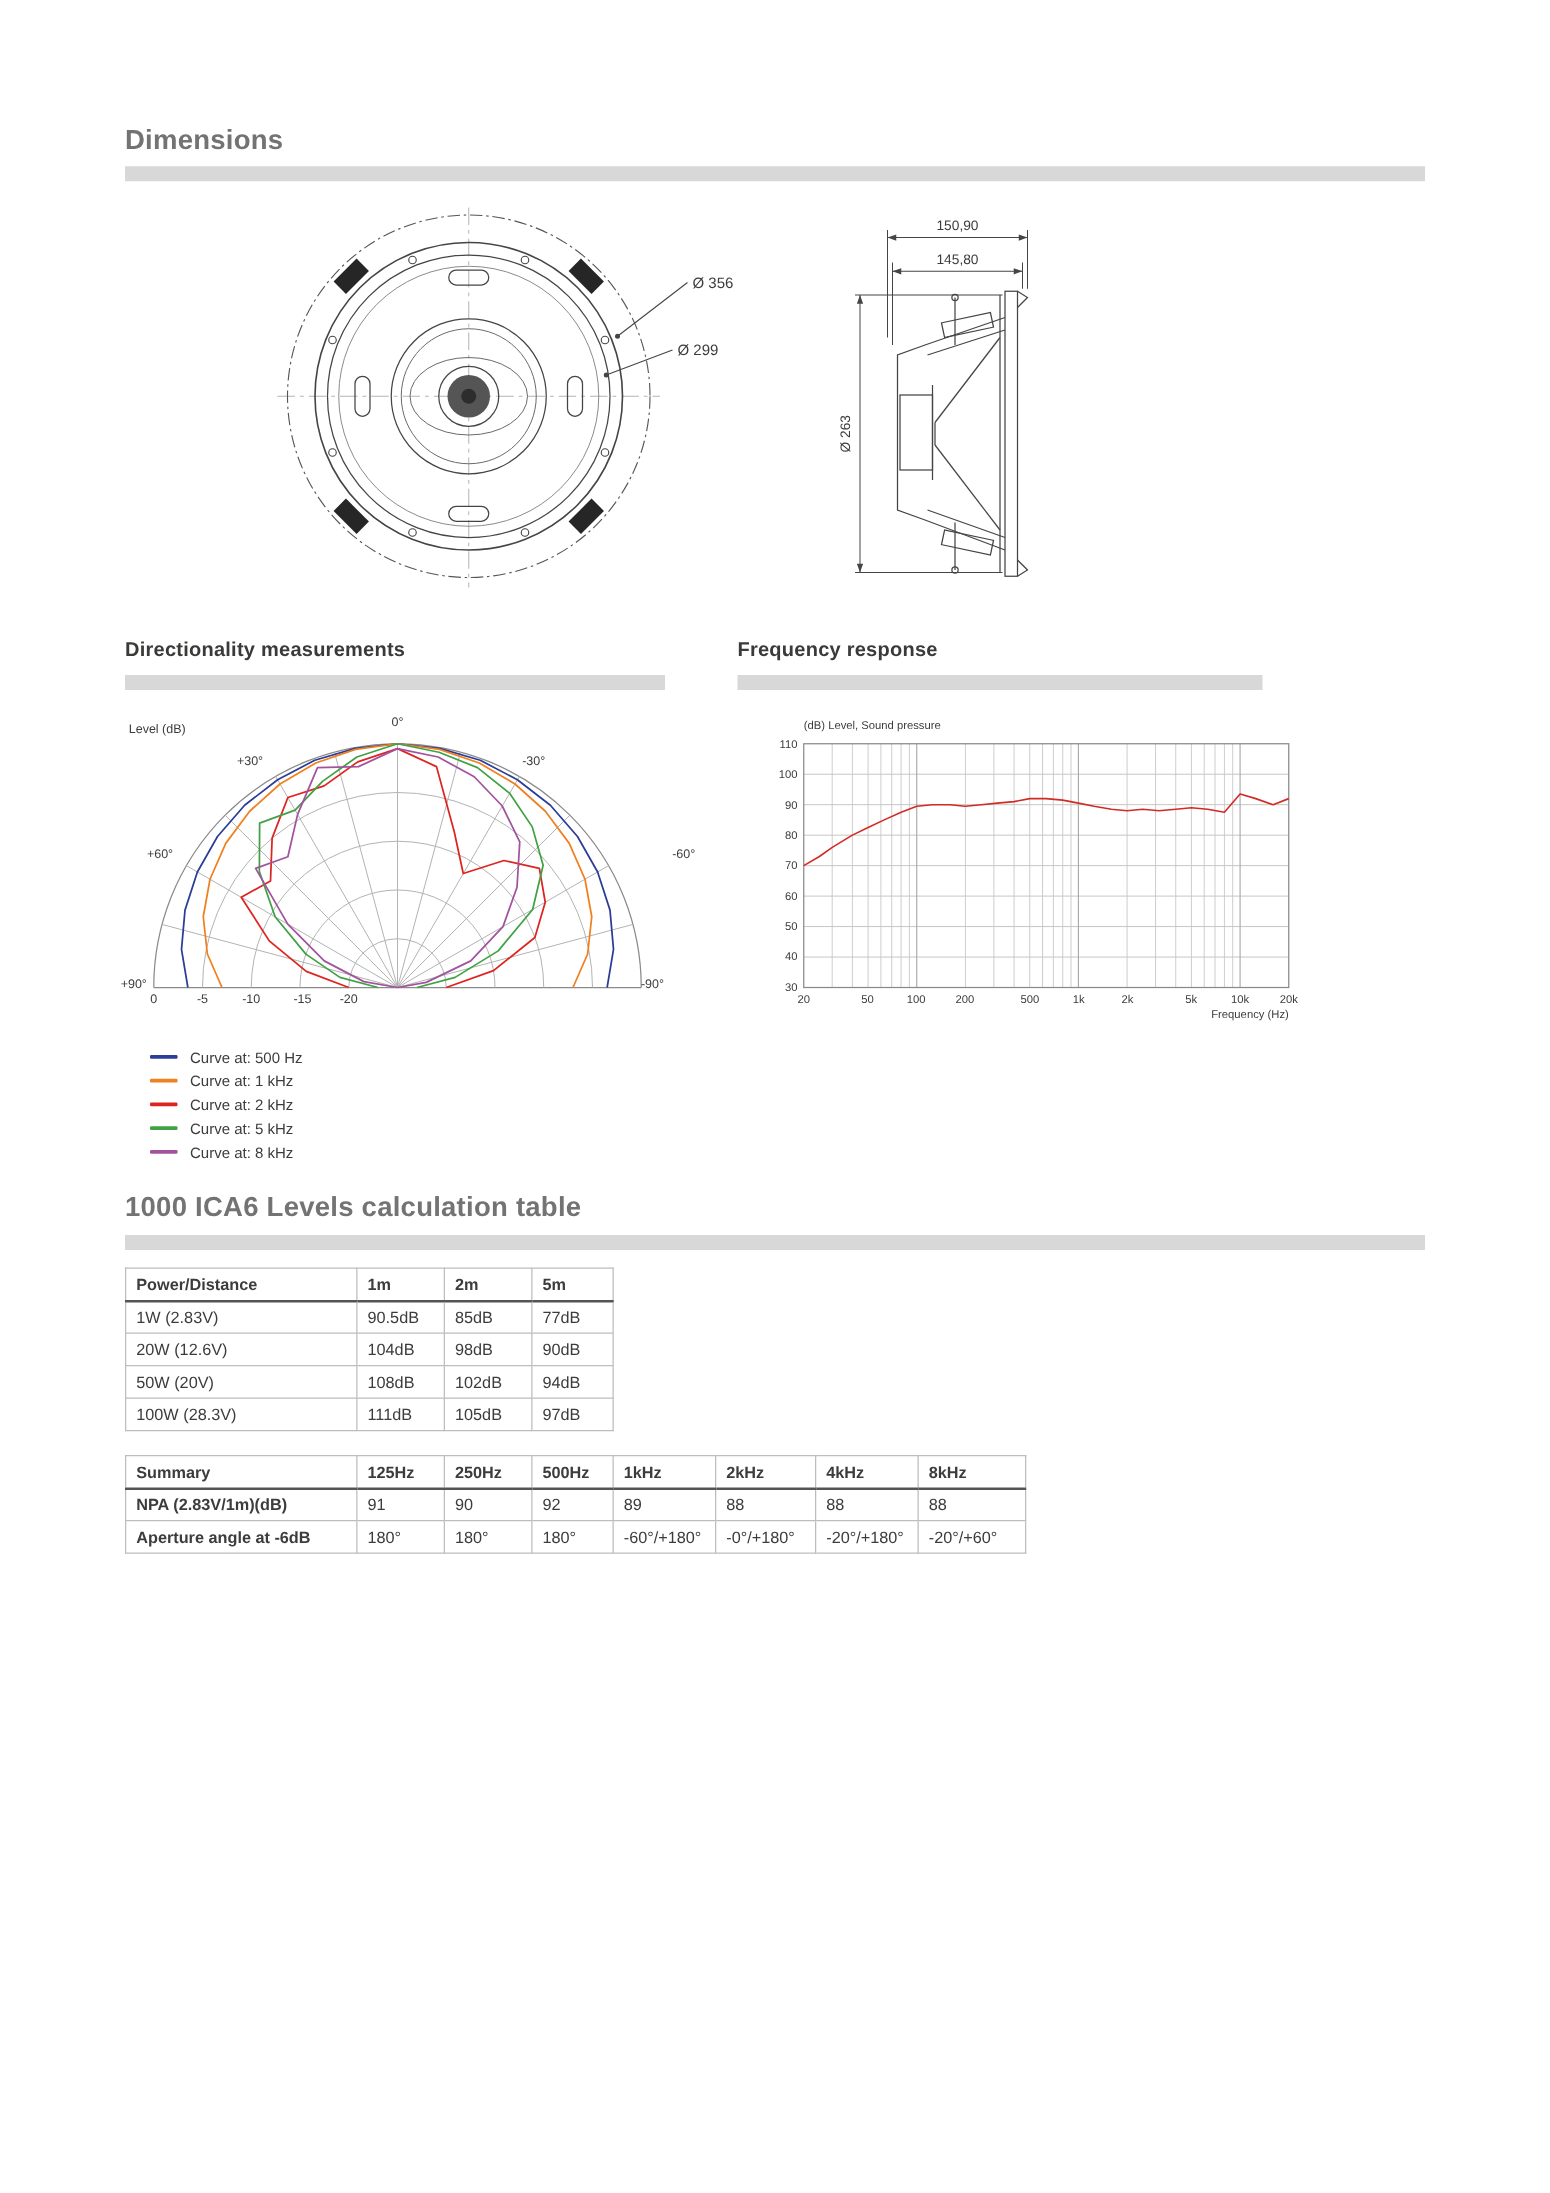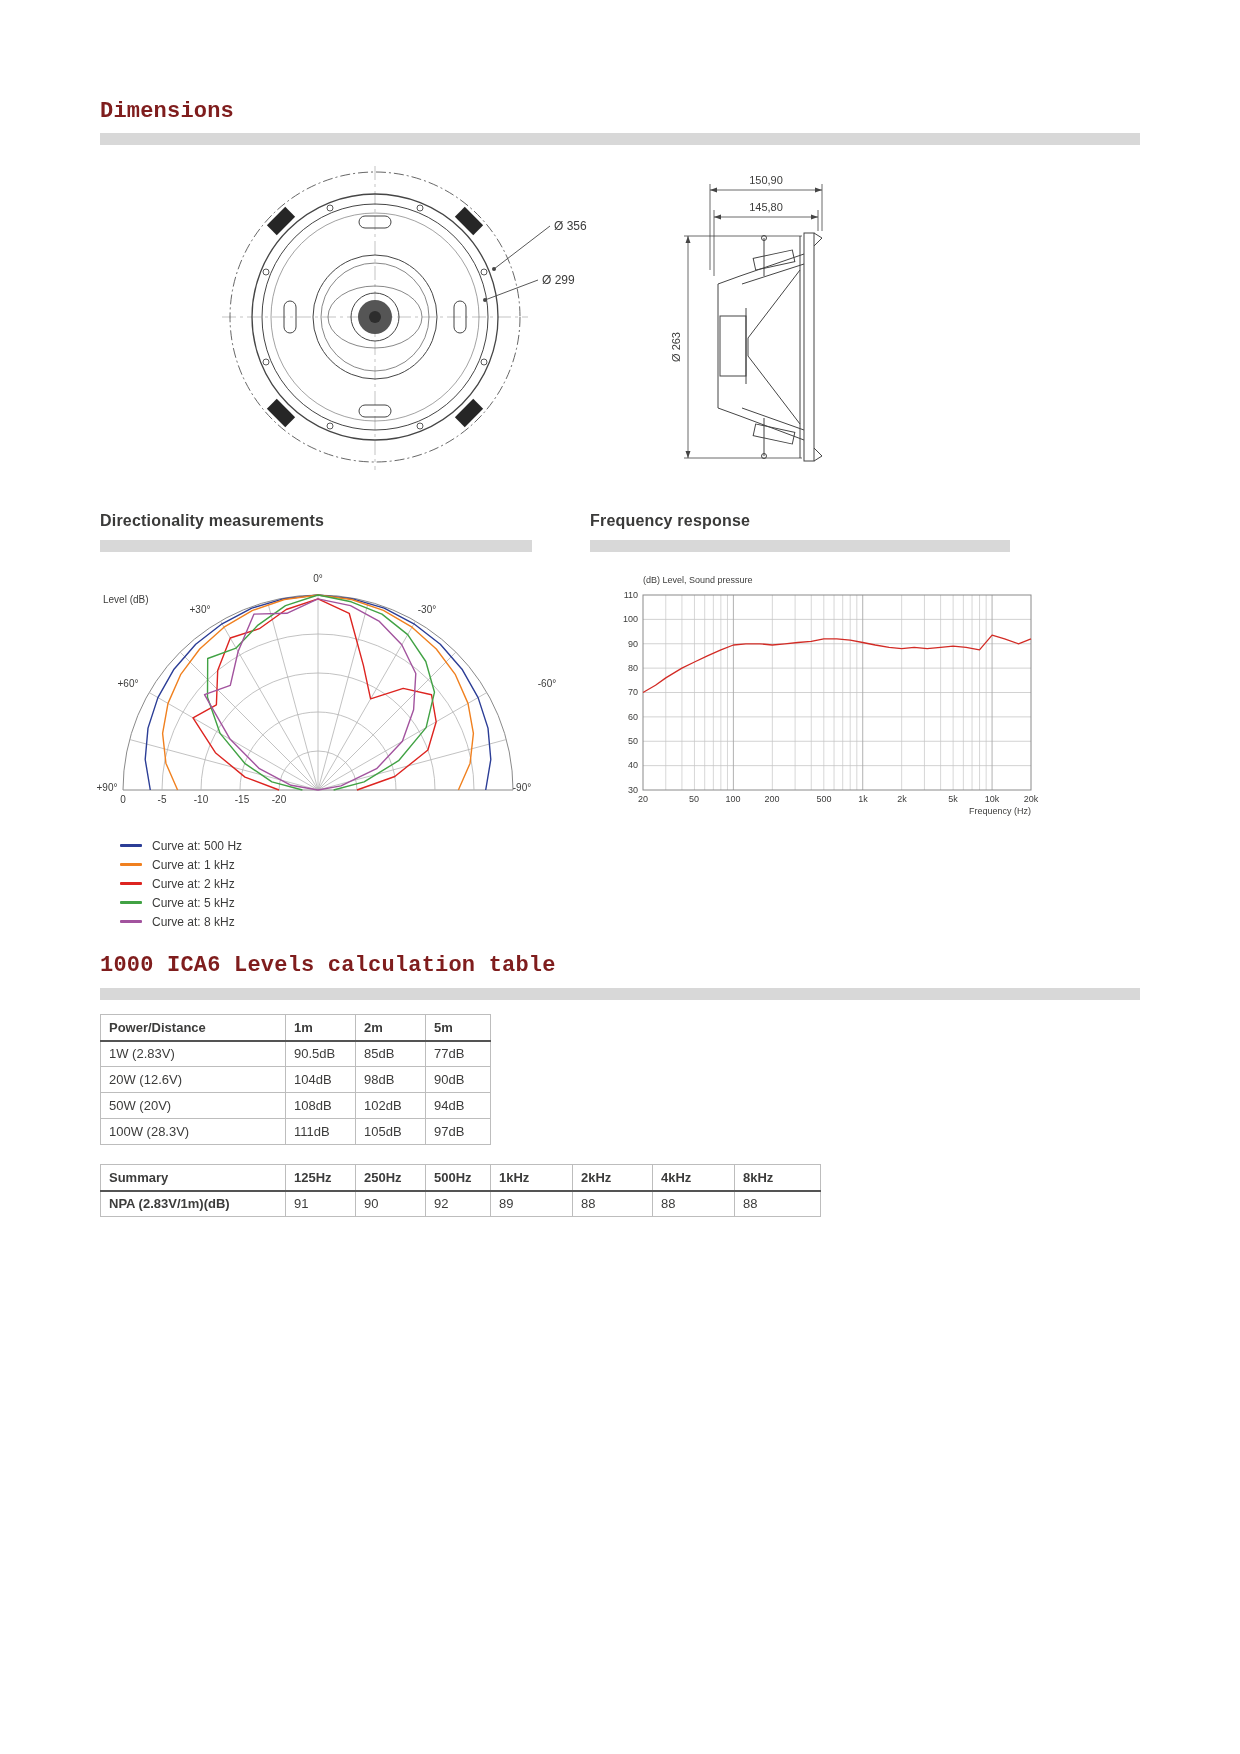--- a/index.html
+++ b/index.html
@@ -1,20 +1,20 @@
 <!DOCTYPE html>
 <html><head>
 <meta charset="utf-8">
 <style>
   * { margin:0; padding:0; box-sizing:border-box; }
   html,body { background:#ffffff; }
   body { font-family:"Liberation Sans", sans-serif; color:#3c3c3b; }
   .page { position:relative; width:1240px; height:1754px; background:#fff; overflow:hidden; }
   .abs { position:absolute; }
-  .h-main { font-size:22px; font-weight:bold; color:#7f1d1d; line-height:1.1; letter-spacing:0.2px;font-family:Liberation Mono, monospace; }
+  .h-main { font-size:22px; font-weight:bold; color:#737373; line-height:1.1; letter-spacing:0.2px; }
   .h-sub  { font-size:16px; font-weight:bold; color:#3a3a39; line-height:1.1; letter-spacing:0.2px; }
   .bar { position:absolute; height:12px; background:#d8d8d8; }
   .lbl { position:absolute; font-size:10px; color:#3c3c3b; white-space:nowrap; }
   .ang { width:30px; text-align:center; font-size:10px; }
   .rad { width:30px; text-align:center; font-size:10px; }
   .ytick { position:absolute; left:0; width:22px; text-align:right; font-size:9px; color:#3c3c3b; }
   .xtick { position:absolute; top:224px; width:34px; text-align:center; font-size:9px; color:#3c3c3b; }
   #dim-svg text { font-family:"Liberation Sans", sans-serif; font-size:12px; fill:#3c3c3b; }
   #dim-svg text.dimtxt { font-size:11px; }
   #legend { display:flex; flex-direction:column; }
@@ -162,21 +162,21 @@
         <line x1="223" y1="220" x2="125.50000000000001" y2="51.12504626203446" stroke="#b3b3b3" stroke-width="0.8"></line>
         <line x1="223" y1="220" x2="85.11417766862326" y2="82.11417766862323" stroke="#b3b3b3" stroke-width="0.8"></line>
         <line x1="223" y1="220" x2="54.12504626203449" y2="122.49999999999997" stroke="#b3b3b3" stroke-width="0.8"></line>
         <line x1="223" y1="220" x2="34.64446387363168" y2="169.53028620500845" stroke="#b3b3b3" stroke-width="0.8"></line>
         <polyline points="390.7,220.0 395.8,189.5 393.0,158.1 383.1,127.6 367.0,99.2 345.3,74.2 318.9,53.8 289.2,38.2 256.7,28.7 223.0,25.0 189.3,28.7 156.8,38.2 127.1,53.8 100.7,74.2 79.0,99.2 62.9,127.6 53.0,158.1 50.2,189.5 55.3,220.0" fill="none" stroke="#2b3d96" stroke-width="1.4" stroke-linejoin="round"></polyline>
         <polyline points="363.4,220.0 375.1,193.2 378.4,163.4 373.0,133.4 360.4,104.7 341.3,79.0 317.0,57.2 288.4,40.4 256.6,29.5 223.0,25.0 189.4,29.5 157.6,40.4 129.0,57.2 104.7,79.0 85.6,104.7 73.0,133.4 67.6,163.4 70.9,193.2 82.6,220.0" fill="none" stroke="#f0801f" stroke-width="1.4" stroke-linejoin="round"></polyline>
         <polyline points="262.0,220.0 299.8,206.5 332.9,180.0 341.2,151.8 336.5,124.7 308.2,118.4 275.6,128.8 268.4,95.4 254.2,43.3 223.0,28.9 191.2,39.5 164.3,58.7 135.3,68.0 122.7,100.5 121.4,134.8 98.0,147.8 120.4,182.7 150.0,207.1 184.0,220.0" fill="none" stroke="#dd2420" stroke-width="1.4" stroke-linejoin="round"></polyline>
         <polyline points="238.6,220.0 269.1,211.9 303.6,190.7 331.1,157.6 339.5,122.2 330.8,91.5 312.7,64.6 287.0,44.1 256.2,31.8 223.0,25.0 190.5,35.6 163.0,55.1 141.1,78.1 112.7,88.5 112.5,127.2 125.1,163.4 149.7,193.3 176.9,211.9 207.4,220.0" fill="none" stroke="#41a244" stroke-width="1.4" stroke-linejoin="round"></polyline>
         <polyline points="223.0,220.0 246.0,215.9 281.6,198.7 307.4,171.3 318.6,139.8 320.8,103.5 306.8,74.8 284.4,51.4 255.5,35.6 223.0,28.9 191.8,43.3 159.0,44.1 143.1,81.5 135.3,115.4 109.5,124.7 135.2,169.3 164.4,198.7 196.1,215.3 223.0,220.0" fill="none" stroke="#a2539e" stroke-width="1.4" stroke-linejoin="round"></polyline>
       </svg>
-    <span class="lbl" style="left:8px; top:8px;margin-top:16px;">Level  (dB)</span>
+    <span class="lbl" style="left:8px; top:8px;">Level  (dB)</span>
     <span class="lbl ang" style="left:208px; top:3px;">0°</span>
     <span class="lbl ang" style="left:90px;  top:34px;">+30°</span>
     <span class="lbl ang" style="left:317px; top:34px;">-30°</span>
     <span class="lbl ang" style="left:18px;  top:108px;">+60°</span>
     <span class="lbl ang" style="left:389px; top:108px;margin-left:48px;">-60°</span>
     <span class="lbl ang" style="left:0px;   top:212px; width:24px;">+90°</span>
     <span class="lbl ang" style="left:412px; top:212px;">-90°</span>
     <span class="lbl rad" style="left:13px;  top:224px;">0</span>
     <span class="lbl rad" style="left:52px;  top:224px;">-5</span>
     <span class="lbl rad" style="left:91px;  top:224px;">-10</span>
@@ -337,16 +337,26 @@
     <tr>
       <td class="b">NPA (2.83V/1m)(dB)</td>
       <td>91</td>
       <td>90</td>
       <td>92</td>
       <td>89</td>
       <td>88</td>
       <td>88</td>
       <td>88</td>
     </tr>
+    <tr>
+      <td class="b">Aperture angle at -6dB</td>
+      <td>180°</td>
+      <td>180°</td>
+      <td>180°</td>
+      <td>-60°/+180°</td>
+      <td>-0°/+180°</td>
+      <td>-20°/+180°</td>
+      <td>-20°/+60°</td>
+    </tr>
   </tbody>
     </table>
 
 </div>
 
 </body></html>

